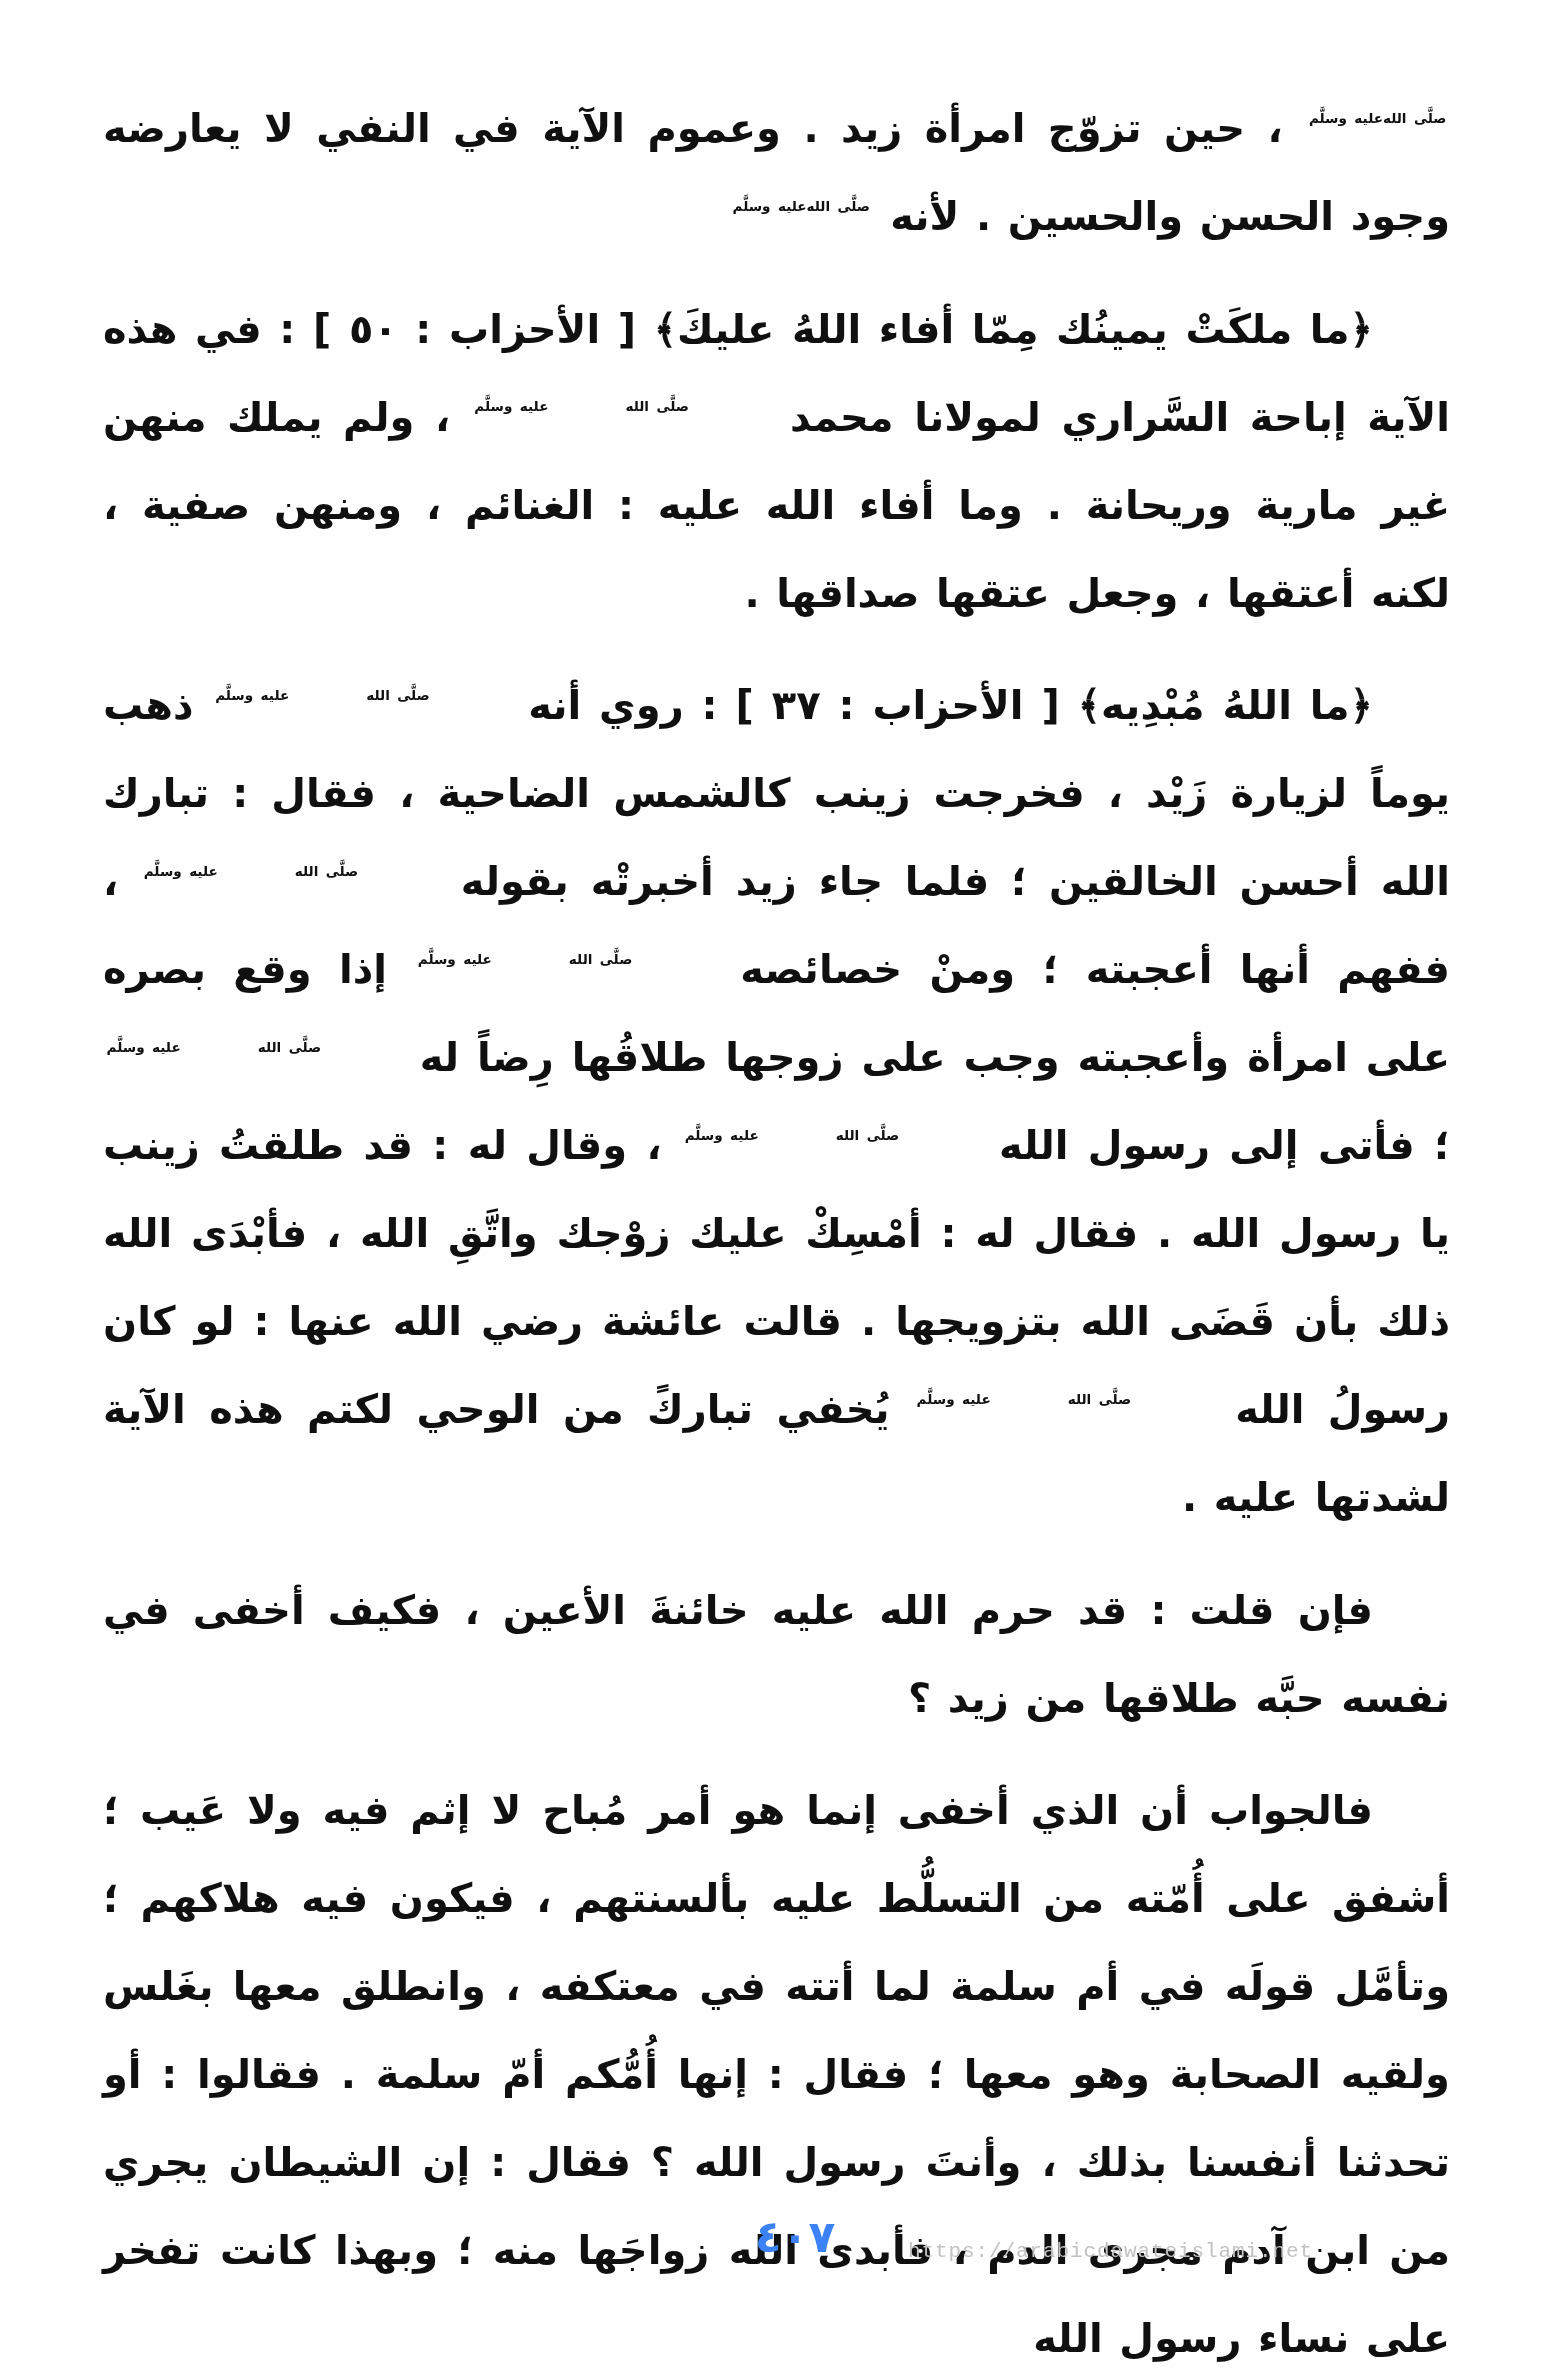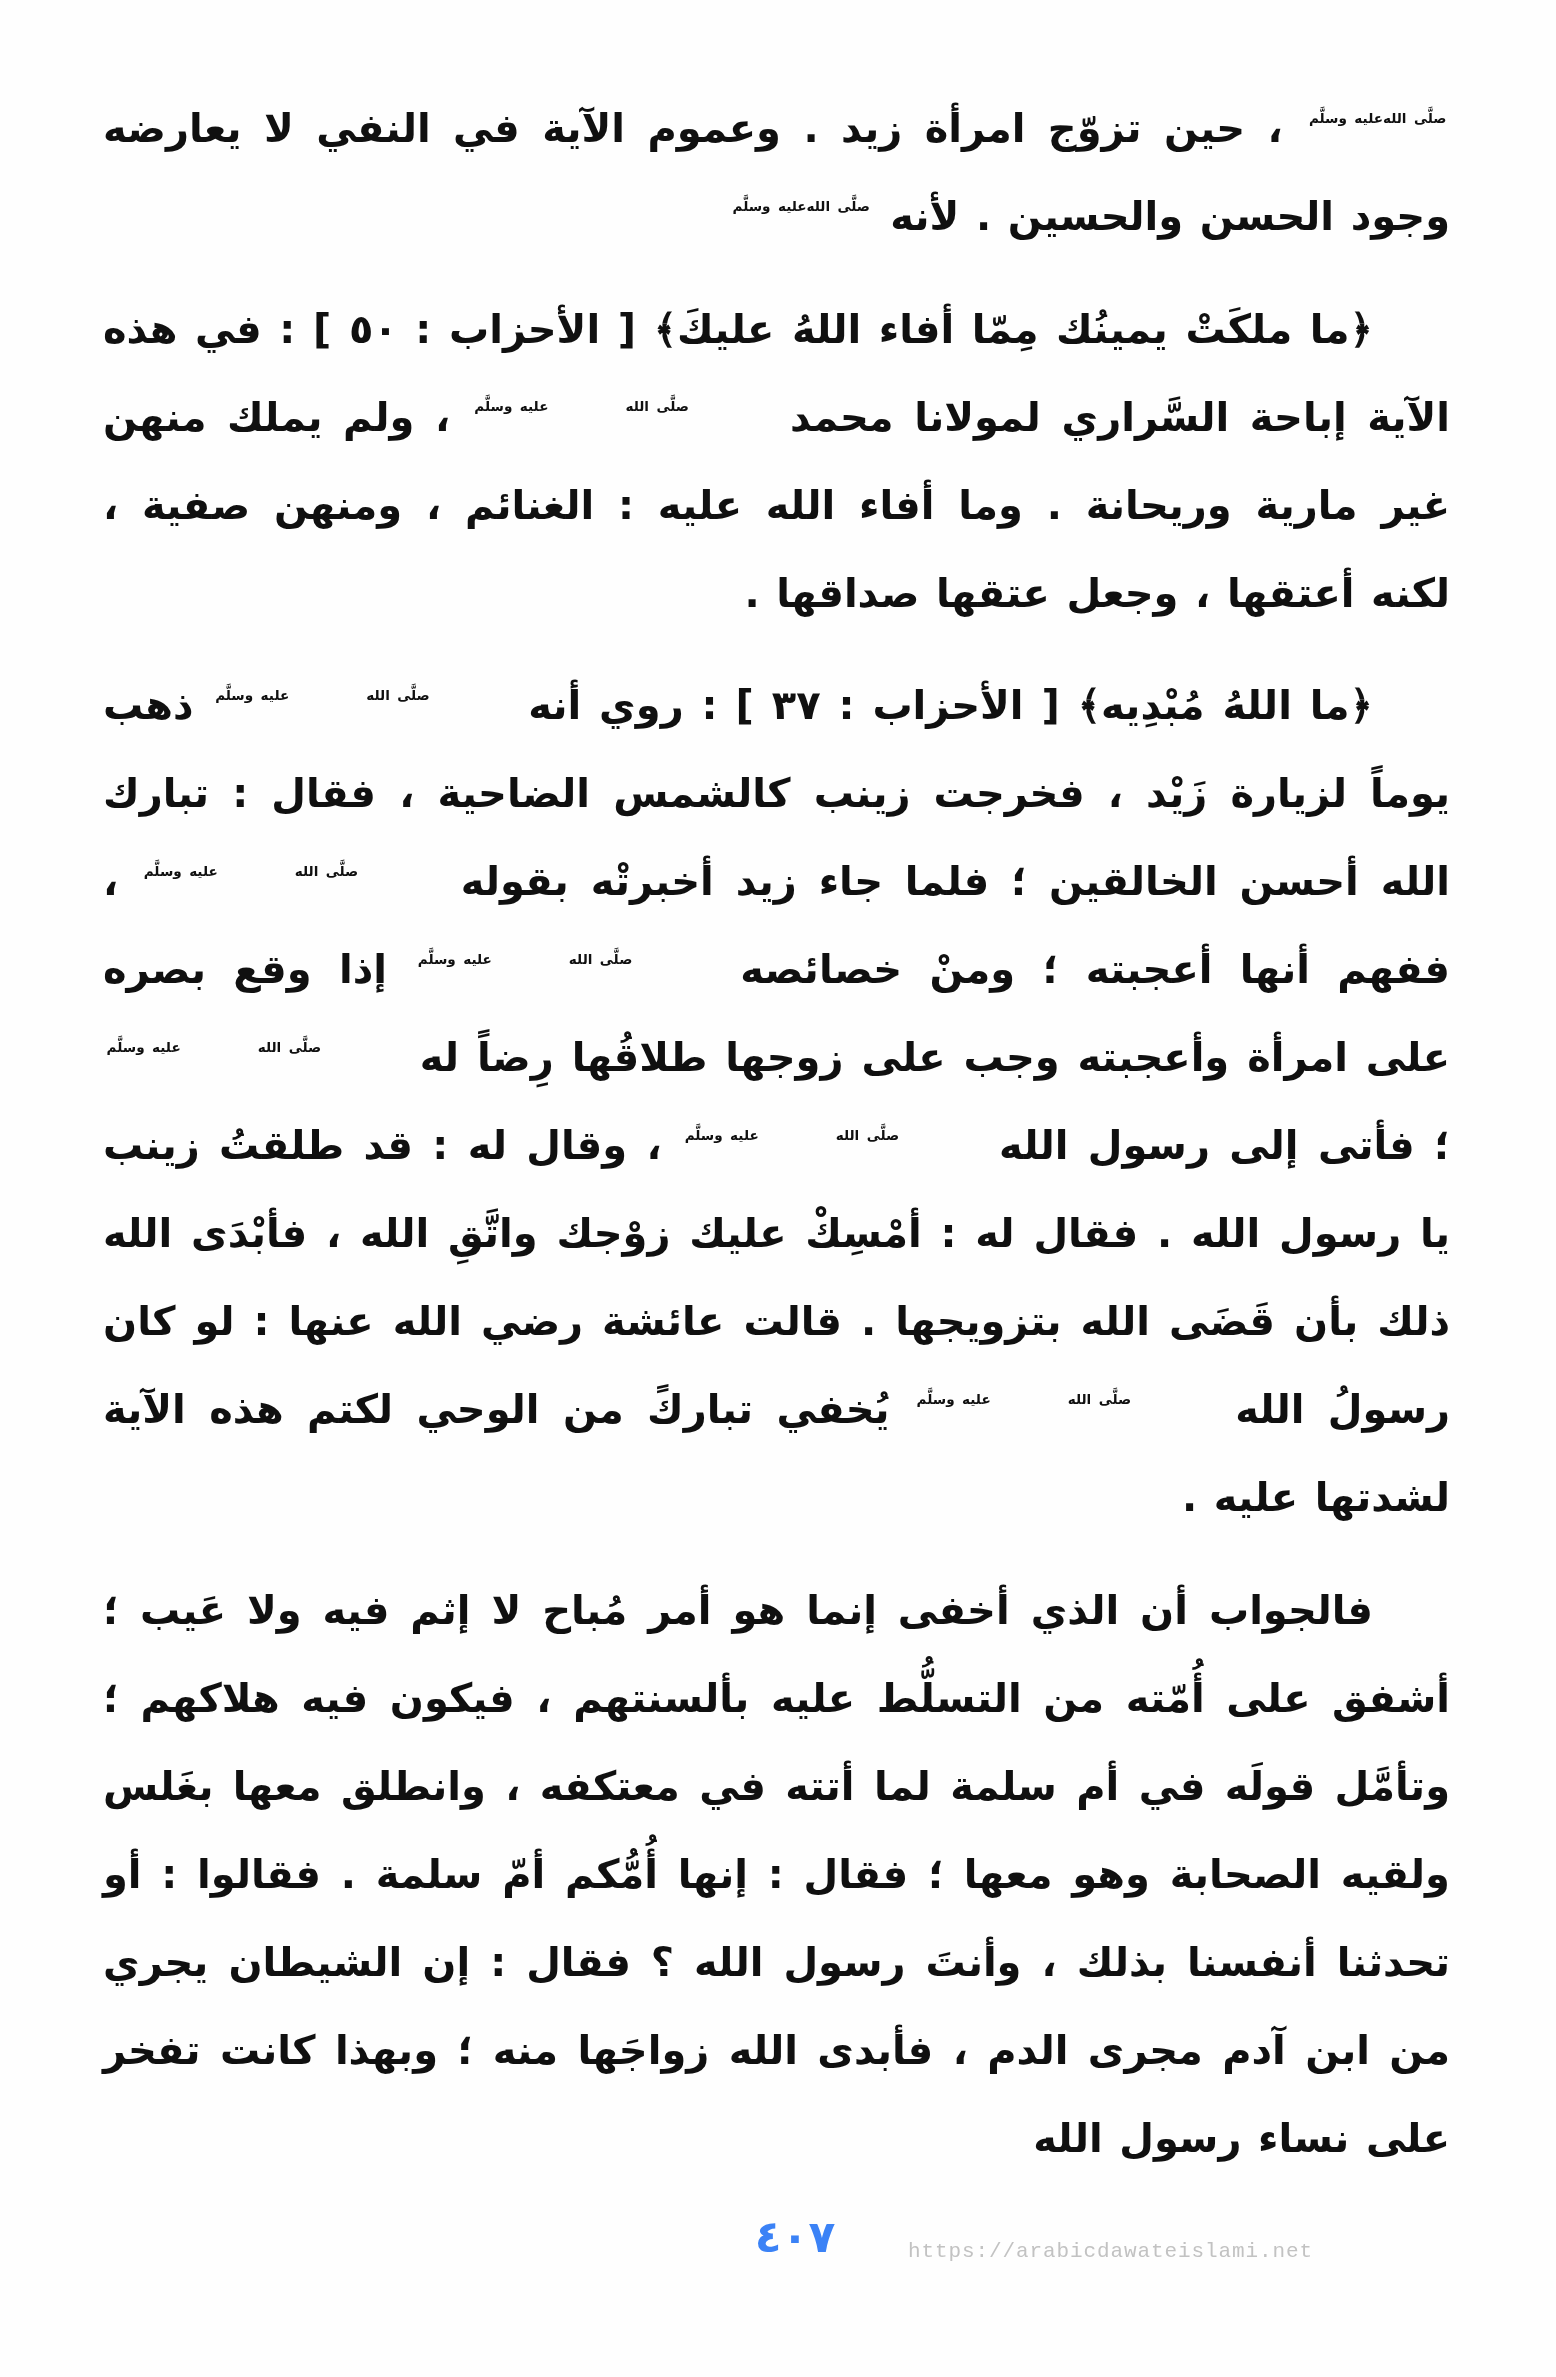--- a/index.html
+++ b/index.html
@@ -97,20 +97,21 @@
         </span><span> إذا وقع بصره على امرأة وأعجبته وجب على زوجها طلاقُها رِضاً له </span><span class="saw" title="صلى الله عليه وسلم">
           <span>صلَّى الله</span>
           <span>عليه وسلَّم</span>
         </span><span> ؛ فأتى إلى رسول الله </span><span class="saw" title="صلى الله عليه وسلم">
           <span>صلَّى الله</span>
           <span>عليه وسلَّم</span>
         </span><span> ، وقال له : قد طلقتُ زينب يا رسول الله . فقال له : أمْسِكْ عليك زوْجك واتَّقِ الله ، فأبْدَى الله ذلك بأن قَضَى الله بتزويجها . قالت عائشة رضي الله عنها : لو كان رسولُ الله </span><span class="saw" title="صلى الله عليه وسلم">
           <span>صلَّى الله</span>
           <span>عليه وسلَّم</span>
         </span><span> يُخفي تباركً من الوحي لكتم هذه الآية لشدتها عليه .</span></p>
+      <p class="para indent"><span>فإن قلت : قد حرم الله عليه خائنةَ الأعين ، فكيف أخفى في نفسه حبَّه طلاقها من زيد ؟</span></p>
       <p class="para indent"><span>فالجواب أن الذي أخفى إنما هو أمر مُباح لا إثم فيه ولا عَيب ؛ أشفق على أُمّته من التسلُّط عليه بألسنتهم ، فيكون فيه هلاكهم ؛ وتأمَّل قولَه في أم سلمة لما أتته في معتكفه ، وانطلق معها بغَلس ولقيه الصحابة وهو معها ؛ فقال : إنها أُمُّكم أمّ سلمة . فقالوا : أو تحدثنا أنفسنا بذلك ، وأنتَ رسول الله ؟ فقال : إن الشيطان يجري من ابن آدم مجرى الدم ، فأبدى الله زواجَها منه ؛ وبهذا كانت تفخر على نساء رسول الله </span></p>
     </main>
 
   <footer>
     <div class="page-number">٤٠٧</div>
     <div class="watermark">https://arabicdawateislami.net</div>
   </footer>
 
 </div>
 

